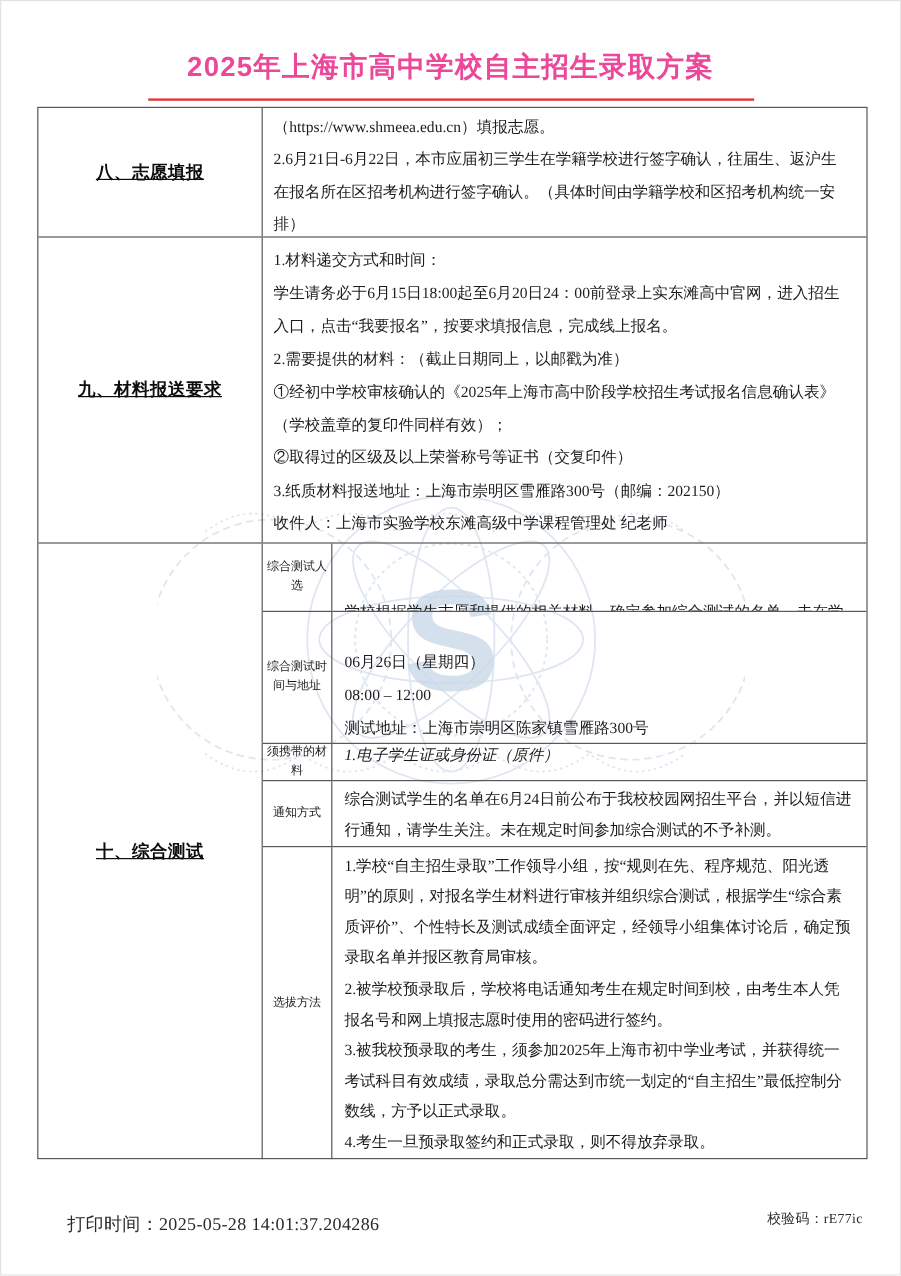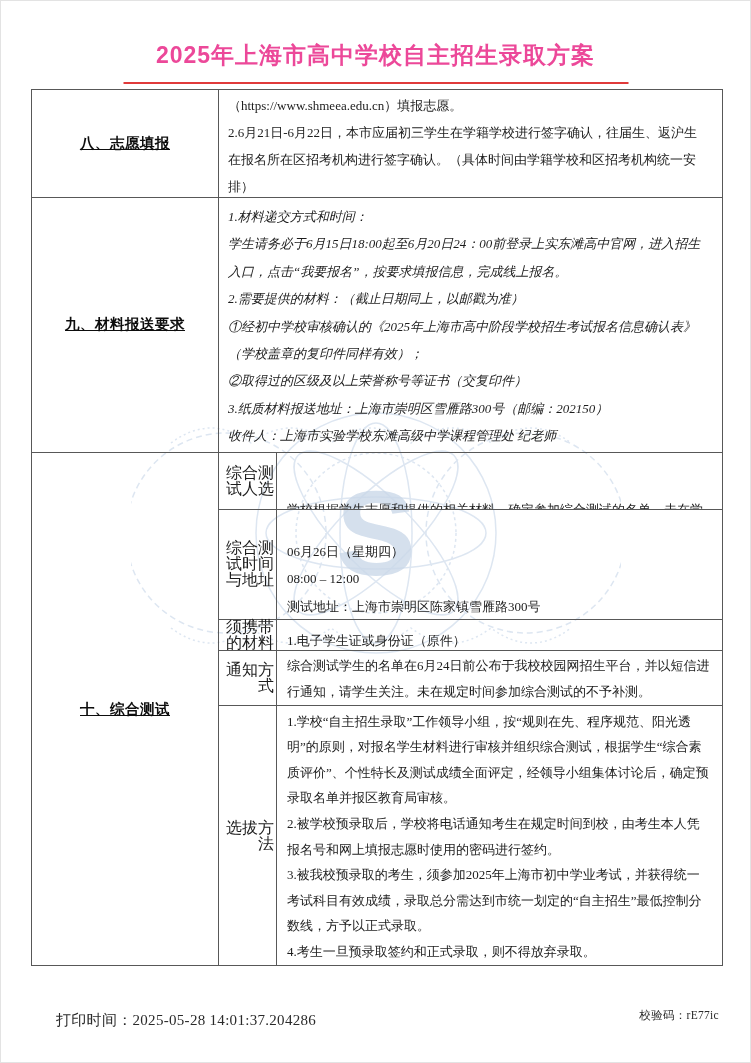--- a/index.html
+++ b/index.html
@@ -33,40 +33,40 @@
   .cell-label{
     width:187px;flex:0 0 187px;border-right:1px solid #585858;box-sizing:border-box;
     display:flex;align-items:center;justify-content:center;
     font-family:"Liberation Sans","DejaVu Sans",sans-serif;font-weight:bold;
     font-size:14.5px;color:#0d0d0d;letter-spacing:.5px;text-decoration:underline;
   }
   .cell-content{
     flex:1;padding:2px 12px 2px 9px;font-size:13px;line-height:27px;
     box-sizing:border-box;overflow:hidden;
   }
-  .row-9 .cell-content{padding-top:5px;line-height:27.4px;font-style:italic;}
+  .row-9 .cell-content{padding-top:5px;line-height:27.4px;}
   .subrows{flex:1;display:flex;flex-direction:column;}
   .subrow{display:flex;border-bottom:1px solid #585858;box-sizing:border-box;}
   .subrow:last-child{border-bottom:none;}
   .sr-1{height:57px;}
   .sr-2{height:110px;}
   .sr-3{height:31px;}
   .sr-4{height:55px;}
   .sr-5{flex:1;}
   .cell-sublabel{
     width:58px;flex:0 0 58px;border-right:1px solid #585858;box-sizing:border-box;
-    display:flex;align-items:center;justify-content:center;text-align:right;
-    font-size:16px;line-height:16px;padding:2px;color:#1c1c1c;
+    display:flex;align-items:center;justify-content:center;text-align:center;
+    font-size:10px;line-height:16px;padding:2px;color:#1c1c1c;
   }
   .cell-subcontent{
     flex:1;padding:1px 10px;font-size:13px;box-sizing:border-box;overflow:hidden;
   }
   .sr-1 .cell-subcontent{line-height:26px;padding-top:3px;margin-top:41px;}
   .sr-2 .cell-subcontent{line-height:27.5px;margin-top:27px;}
-  .sr-3 .cell-subcontent{display:flex;flex-direction:column;justify-content:flex-end;line-height:16px;}
+  .sr-3 .cell-subcontent{display:flex;flex-direction:column;justify-content:flex-start;line-height:16px;font-style:italic;}
   .sr-4 .cell-subcontent{line-height:26px;padding-top:2px;}
   .sr-5 .cell-subcontent{line-height:25.6px;padding-top:3px;}
   .para{margin:0;}
   .footer-left{
     position:absolute;left:55px;top:1010px;font-size:15px;color:#2a2a2a;z-index:2;
     letter-spacing:.3px;
   }
   .footer-right{
     position:absolute;right:31px;top:1007px;font-size:11.5px;color:#2a2a2a;z-index:2;
     letter-spacing:.3px;

